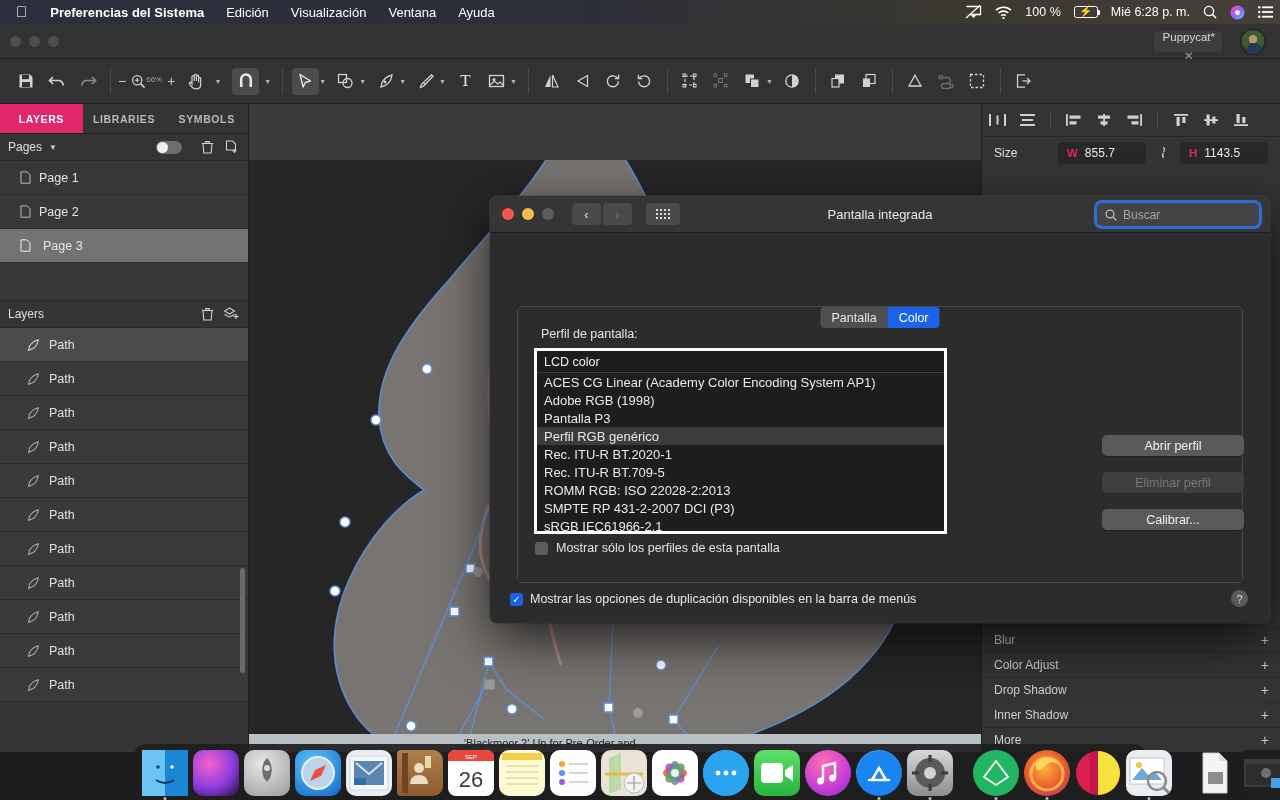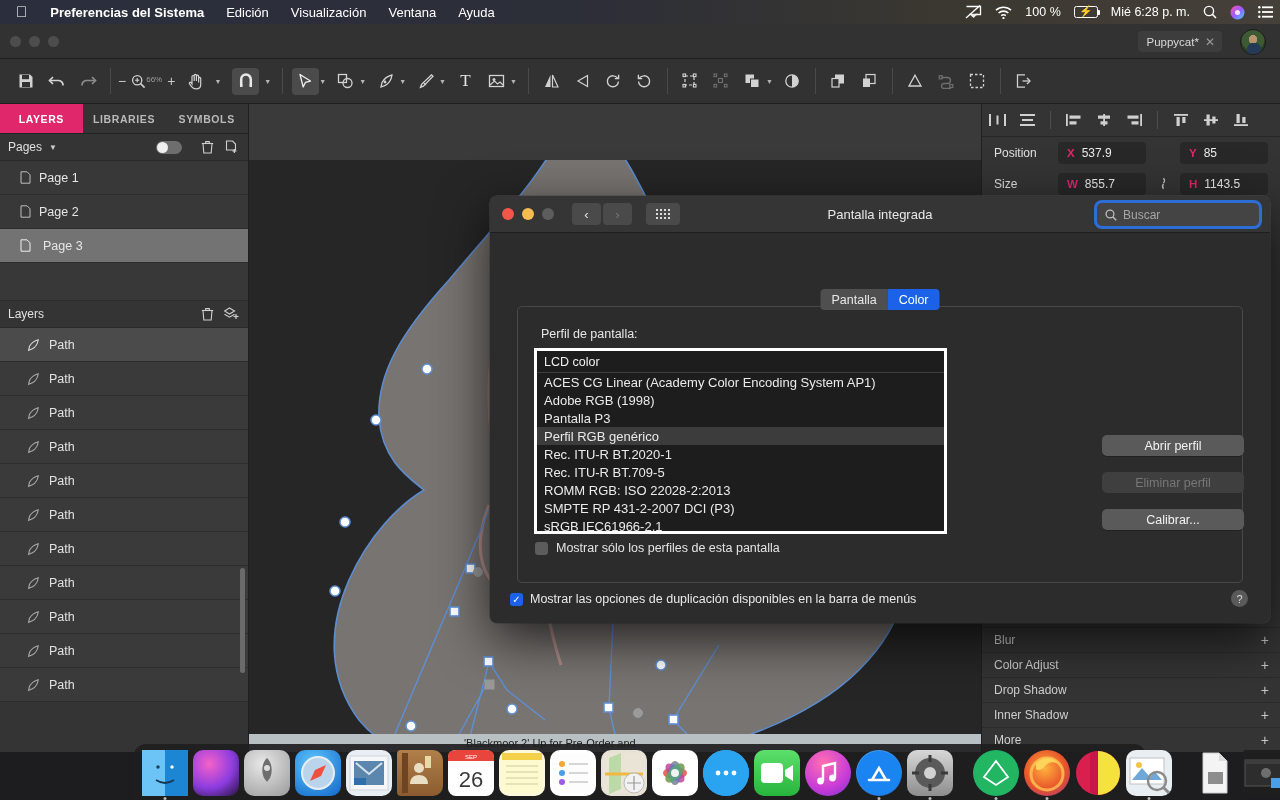--- a/index.html
+++ b/index.html
@@ -45,21 +45,21 @@
     position: absolute; left: 0; top: 0; width: 1280px; height: 35px;
     background: #323232; border-bottom: 1px solid #1f1f1f;
     display: flex; align-items: center;
   }
   .traffic { display: flex; gap: 8px; padding-left: 10px; }
   .tl { width: 11px; height: 11px; border-radius: 50%; background: #4d4d4d; }
   .sk-tab {
     position: absolute; right: 58px; top: 7px; height: 21px;
     background: #3d3d3d; border-radius: 4px;
     display: flex; align-items: center; gap: 6px;
-    padding: 0 7px 0 9px; font-size: 11.5px; color: #d8d8d8;
+    padding: 0 7px 0 9px; font-size: 11.5px; color: #d8d8d8; flex-direction: column;
   }
   .sk-tab .x { font-size: 12px; color: #9a9a9a; }
   .avatar {
     position: absolute; right: 14px; top: 5px; width: 26px; height: 26px; border-radius: 50%;
     background: radial-gradient(circle at 50% 38%, #b8956f 0 22%, #3d5a33 23% 60%, #2a3f24 61% 100%);
     border: 1px solid #1b1b1b; overflow: hidden;
   }
   .avatar:after {
     content:''; position:absolute; left:6px; top:13px; width:14px; height:14px;
     border-radius: 6px 6px 2px 2px; background:#243a56;
@@ -207,21 +207,21 @@
     font-size: 13px; color: #e8e8e8; pointer-events: none;
   }
   .pf-search {
     position: absolute; right: 11px; top: 7px; width: 162px; height: 23px;
     background: #444; border-radius: 5px; display: flex; align-items: center; gap: 6px;
     padding: 0 8px; box-shadow: 0 0 0 3px #2d6ed6;
     font-size: 12px; color: #a6a6a6;
   }
   .pf-body { position: relative; height: 390px; }
   .pf-tabs {
-    position: absolute; left: 50%; transform: translateX(-50%); top: 56px;
+    position: absolute; left: 50%; transform: translateX(-50%); top: 74px;
     display: flex; z-index: 3;
   }
   .pf-tab {
     height: 21px; padding: 0 11px; display: flex; align-items: center;
     font-size: 12.5px; color: #e8e8e8; background: #4f4f4f;
     border-radius: 4px 0 0 4px;
   }
   .pf-tab.active { background: #1b62e8; color: #fff; border-radius: 0 4px 4px 0; }
   .pf-box {
     position: absolute; left: 27px; top: 73px; width: 726px; height: 277px;
@@ -843,32 +843,20 @@
             <svg class="svgic" width="18" height="14" viewBox="0 0 18 14">
                 <rect x="2" y="11.2" width="14" height="1.8" fill="#d0d0d0"></rect>
                 <rect x="4.5" y="1" width="3.2" height="9" fill="#d0d0d0"></rect>
                 <rect x="10.3" y="4" width="3.2" height="6" fill="#d0d0d0"></rect>
               </svg>
           </span>
         </div>
       </div>
 
       <div class="insp-row">
-        <span class="insp-lbl">Position</span>
-        <span class="field">
-          <span class="k">X</span>
-          <span>537.9</span>
-        </span>
-        <span class="link-ic" style="visibility:hidden"></span>
-        <span class="field">
-          <span class="k">Y</span>
-          <span>85</span>
-        </span>
-      </div>
-      <div class="insp-row">
         <span class="insp-lbl">Size</span>
         <span class="field">
           <span class="k">W</span>
           <span>855.7</span>
         </span>
         <span class="link-ic">
           <svg class="svgic" width="13" height="15" viewBox="0 0 13 15">
               <path d="M6.5 2.2a4 4 0 0 1 0 5M6.5 12.8a4 4 0 0 1 0-5" fill="none" stroke="#c4c4c4" stroke-width="1.3"></path>
             </svg>
         </span>

